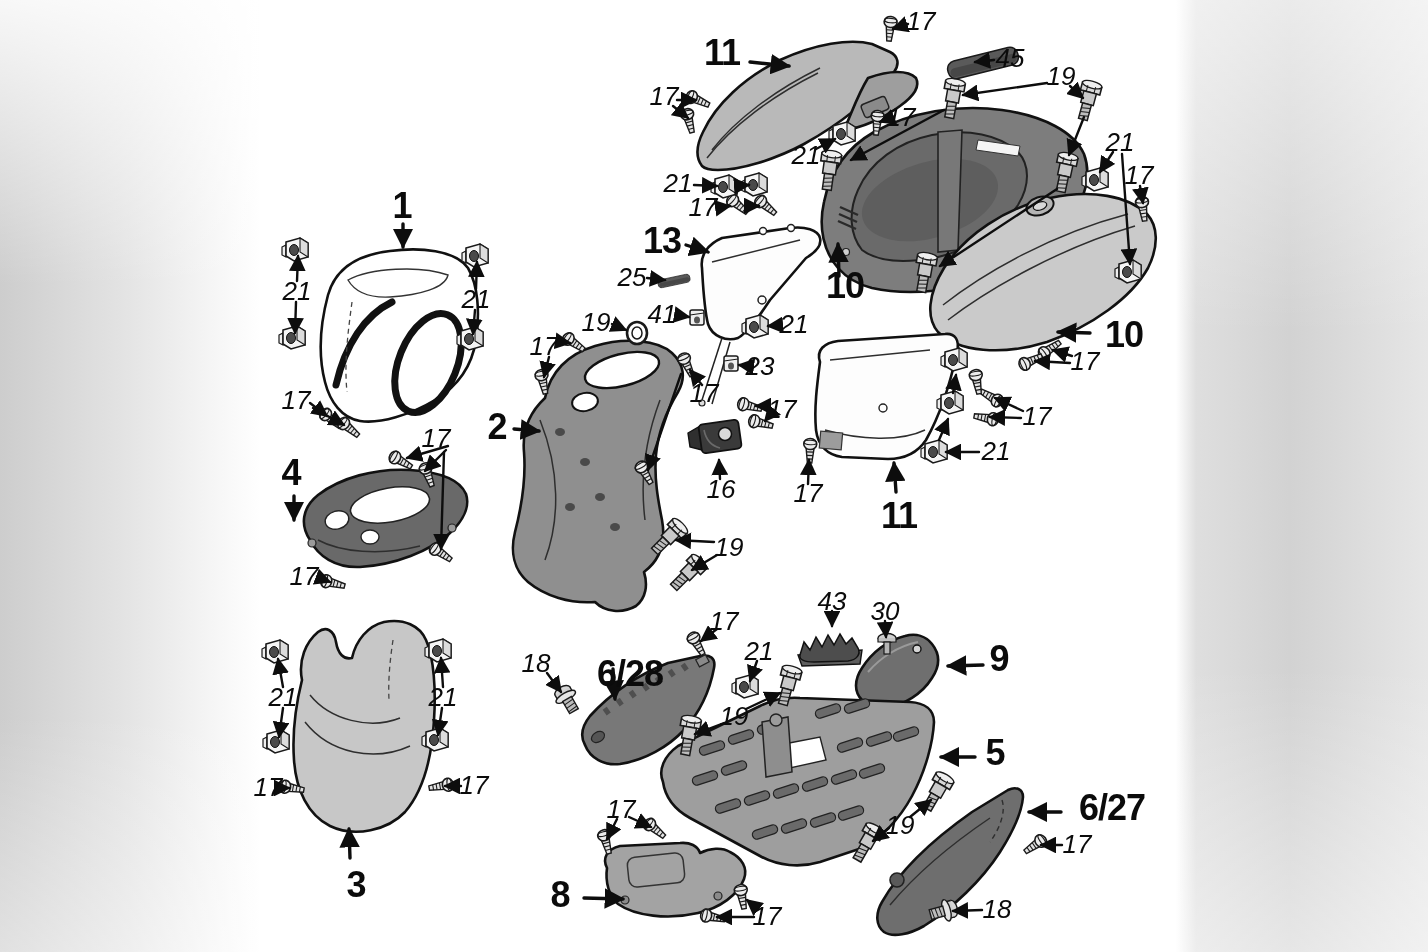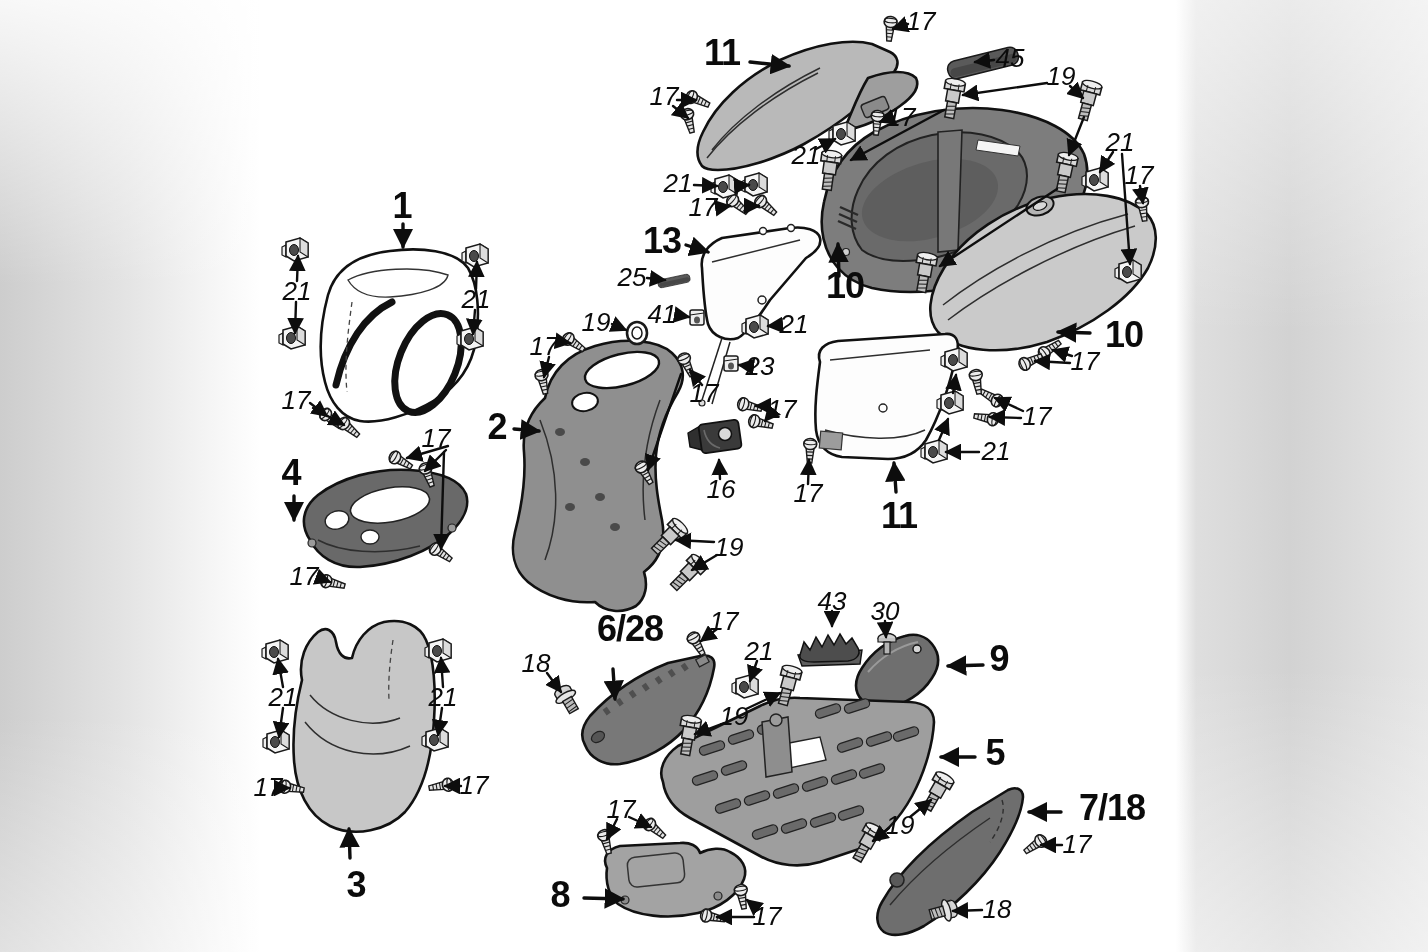--- a/index.html
+++ b/index.html
@@ -423,22 +423,22 @@
 </svg>
 
 <div class="edge edge-left"></div>
 <div class="edge edge-right"></div>
 
 <div class="cap-b" style="left:402px;top:206px">1</div>
 <div class="cap-b" style="left:497px;top:427px">2</div>
 <div class="cap-b" style="left:356px;top:885px">3</div>
 <div class="cap-b" style="left:291px;top:473px">4</div>
 <div class="cap-b" style="left:995px;top:753px">5</div>
-<div class="cap-b" style="left:630px;top:629px">6/28</div>
-<div class="cap-b" style="left:1112px;top:808px">7/18</div>
+<div class="cap-b" style="left:630px;top:674px">6/28</div>
+<div class="cap-b" style="left:1112px;top:808px">6/27</div>
 <div class="cap-b" style="left:560px;top:895px">8</div>
 <div class="cap-b" style="left:999px;top:659px">9</div>
 <div class="cap-b" style="left:845px;top:286px">10</div>
 <div class="cap-b" style="left:722px;top:53px">11</div>
 <div class="cap-b" style="left:1124px;top:335px">10</div>
 <div class="cap-b" style="left:662px;top:241px">13</div>
 <div class="cap-b" style="left:899px;top:516px">11</div>
 
 <div class="cap-s" style="left:921px;top:21px">17</div>
 <div class="cap-s" style="left:1010px;top:58px">45</div>

